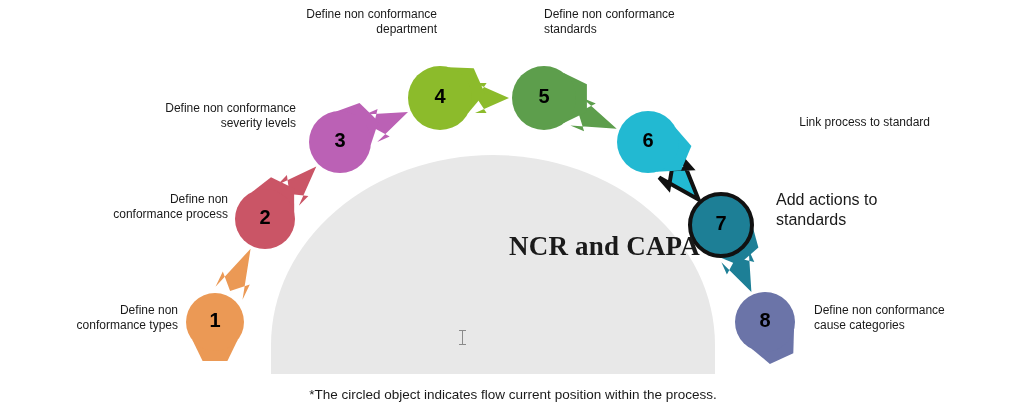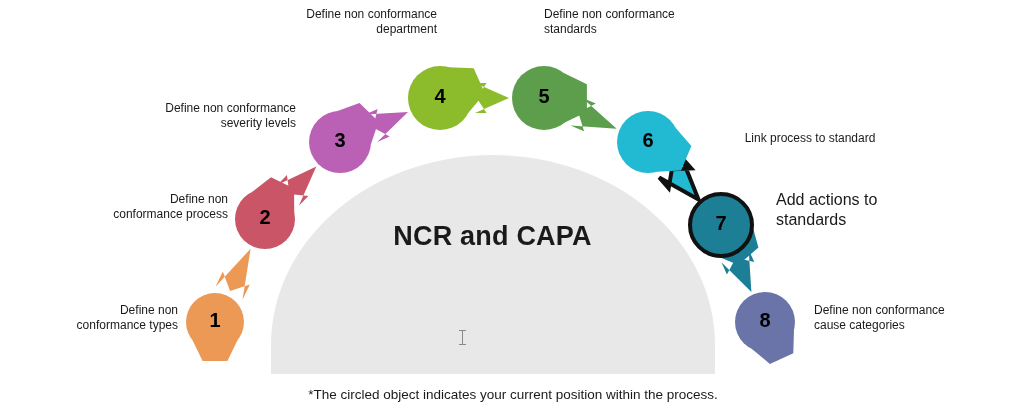--- a/index.html
+++ b/index.html
@@ -21,23 +21,24 @@
   #arcsvg {
     position: absolute;
     left: 0;
     top: 0;
     width: 1026px;
     height: 413px;
   }
   .center-block {
     position: absolute;
     left: 285px;
-    top: 222px;
+    top: 232px;
     width: 415px;
-    text-align: center;
+    text-align: right;
+    font-family: Liberation Serif, serif;
   }
   .center-title {
     font-size: 27px;
     font-weight: bold;
     color: #1a1a1a;
     letter-spacing: 0.2px;
     line-height: 1.1;
   }
   .center-sub {
     margin-top: 12px;
@@ -149,27 +150,27 @@
       <div class="step-label" style="left: 6px; top: 303px; width: 172px; text-align: right;">Define non
 conformance types</div>
       <div class="step-label" style="left: 60px; top: 192px; width: 168px; text-align: right;">Define non
 conformance process</div>
       <div class="step-label" style="left: 92px; top: 101px; width: 204px; text-align: right;">Define non conformance
 severity levels</div>
       <div class="step-label" style="left: 232px; top: 7px; width: 205px; text-align: right;">Define non conformance
 department</div>
       <div class="step-label" style="left: 544px; top: 7px; width: 230px; text-align: left;">Define non conformance
 standards</div>
-      <div class="step-label" style="left: 690px; top: 115px; width: 240px; text-align: center; margin-top: 16px;">Link process to standard</div>
+      <div class="step-label" style="left: 690px; top: 115px; width: 240px; text-align: right;">Link process to standard</div>
       <div class="step-label bold" style="left: 776px; top: 190px; width: 160px; text-align: left;">Add actions to
 standards</div>
       <div class="step-label" style="left: 814px; top: 303px; width: 215px; text-align: left;">Define non conformance
 cause categories</div>
     </div>
 
   <div class="center-block">
     <div class="center-title">NCR and CAPA</div>
   </div>
 
   <div class="caret"></div>
 
-  <div class="footnote">*The circled object indicates your current position within the process.</div>
+  <div class="footnote">*The circled object indicates flow current position within the process.</div>
 </div>
 
 </body></html>

